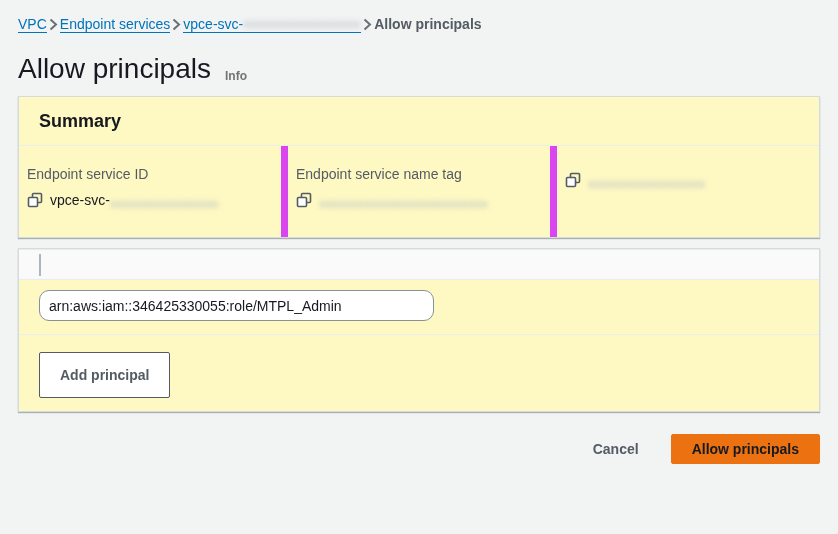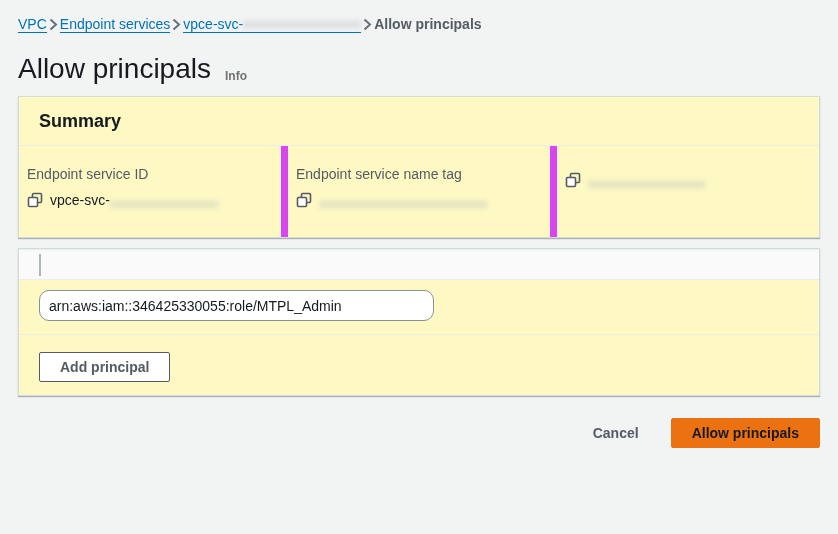--- a/index.html
+++ b/index.html
@@ -62,21 +62,21 @@
   .input-row { padding: 10px 20px 13px; border-bottom: 1px solid #eaeded; }
   .arn-input {
     width: 395px; height: 31px; border: 1px solid #879196; border-radius: 10px;
     padding: 4px 9px; font-size: 14px; color: #16191f; background: #fff;
     font-family: "Liberation Sans", "DejaVu Sans", sans-serif;
   }
   .button-row { padding: 17px 20px 13px; }
   .btn-secondary {
     background: #fff; border: 1px solid #545b64; border-radius: 2px;
     color: #545b64; font-weight: 700; font-size: 14px; line-height: 20px;
-    padding: 4px 20px; cursor: pointer;
+    padding: 12px 20px; cursor: pointer;
     font-family: "Liberation Sans", "DejaVu Sans", sans-serif;
   }
 
   
   .footer { display: flex; justify-content: flex-end; align-items: center; margin-top: 22px; }
   .btn-text {
     background: none; border: none; color: #545b64; font-weight: 700; font-size: 14px;
     padding: 5px 20px; cursor: pointer; line-height: 20px;
     font-family: "Liberation Sans", "DejaVu Sans", sans-serif;
   }

